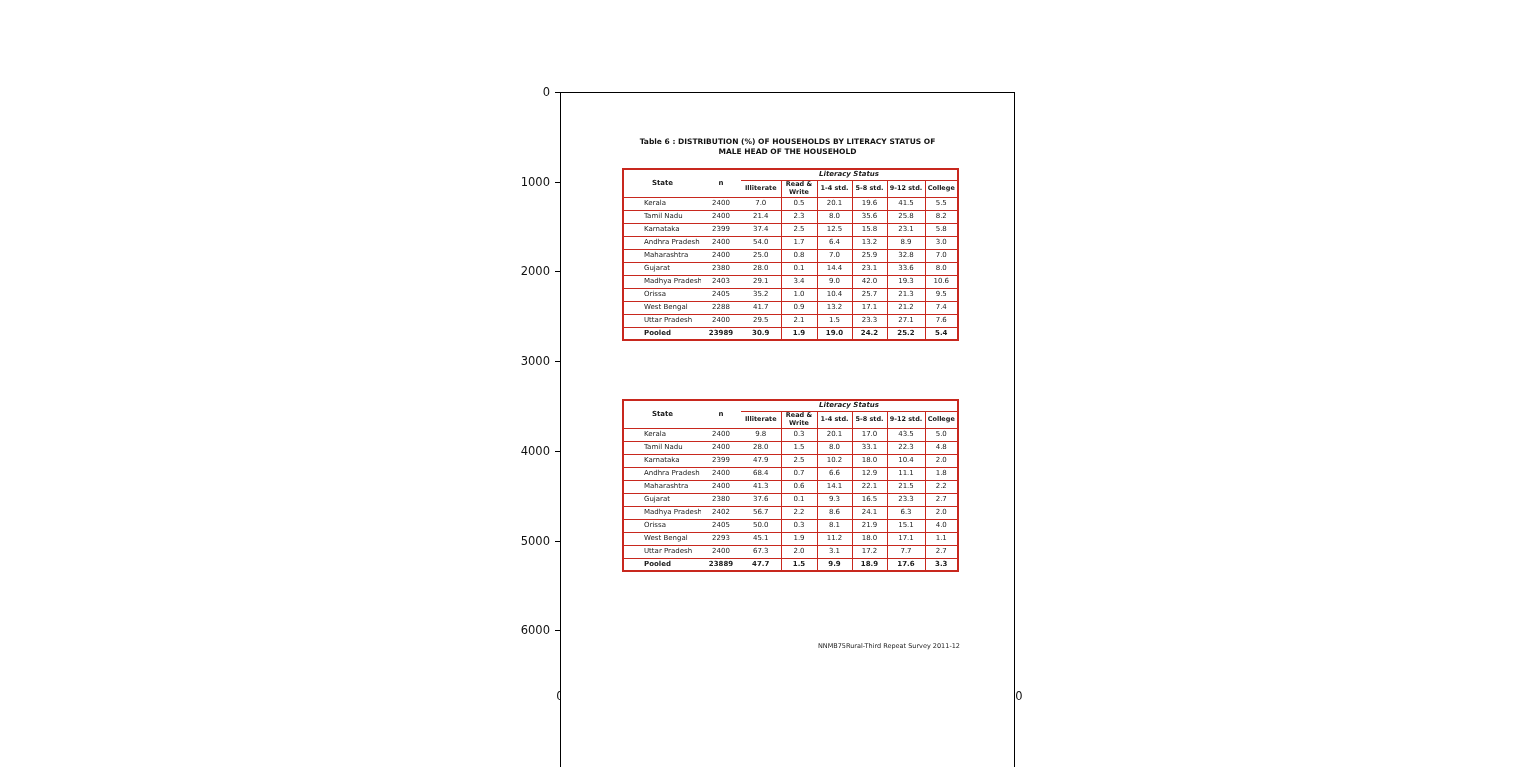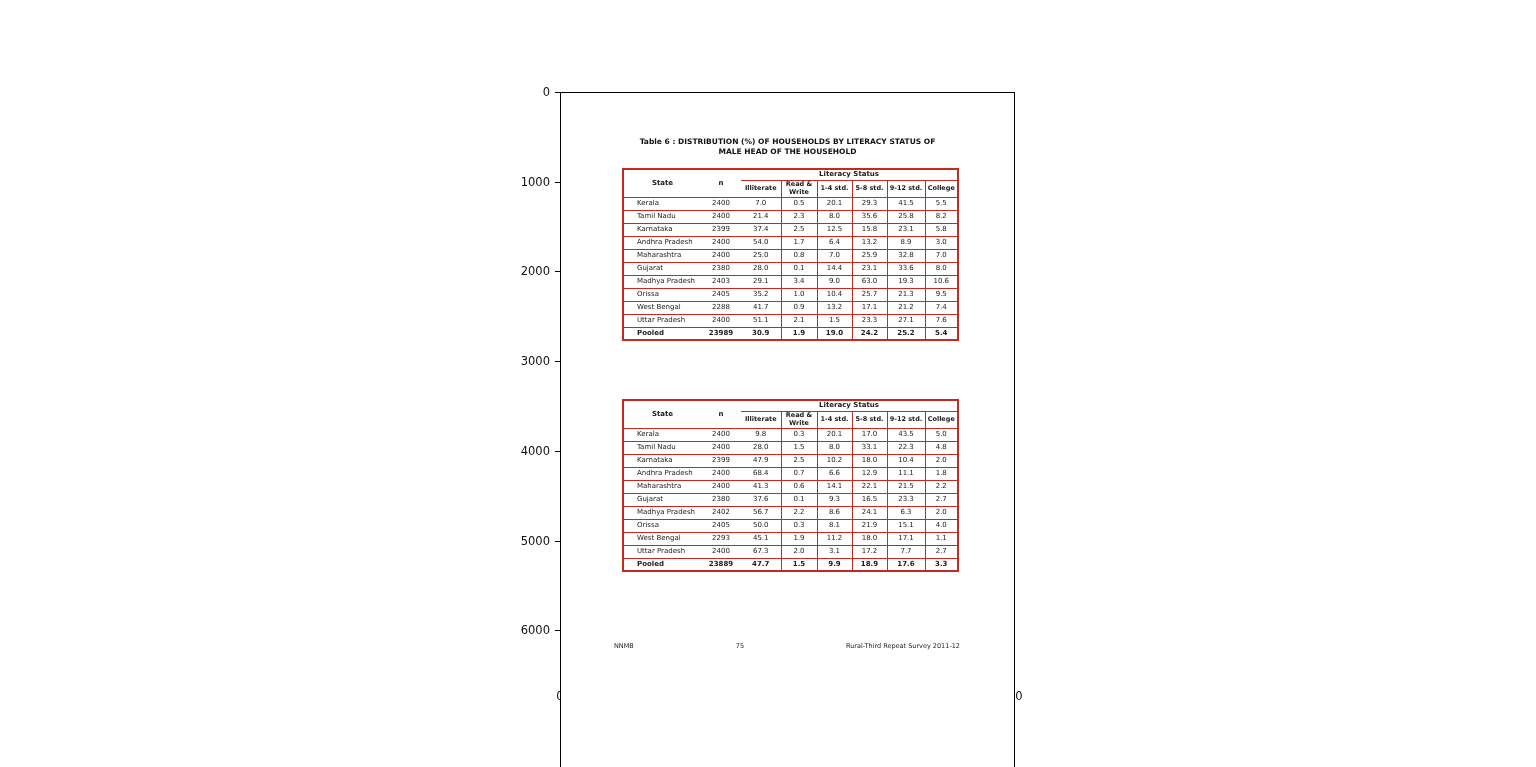--- a/index.html
+++ b/index.html
@@ -22,28 +22,28 @@
   .doc-title { position:absolute; left:0; width:100%; text-align:center;
     font-size:7.5px; font-weight:bold; color:#111; line-height:1.3; }
   .tbl-wrap { position:absolute; left:61px; width:335px; }
 
   .rtable { border-collapse:collapse; table-layout:fixed; width:335px;
     border:2px solid var(--red,#c8281e); font-size:7px; color:#1a1a1a; }
   .rtable th, .rtable td { border-bottom:1px solid var(--red,#c8281e);
     padding:0 2px; text-align:center; height:13px; line-height:1.05;
     overflow:hidden; white-space:nowrap; font-weight:normal; }
   .rtable thead th { font-weight:bold; }
-  .rtable .group-h { height:11px; font-size:7px; }
+  .rtable .group-h { height:11px; font-size:7px;font-style:italic; }
   .rtable tr.sub th { height:17px; white-space:normal; font-size:6.5px; line-height:1.1; }
   .rtable .vl { border-left:1px solid var(--red,#c8281e); }
-  .rtable td.state { text-align:left; padding-left:13px; }
+  .rtable td.state { text-align:left; padding-left:20px; }
   .rtable tr.pooled td { font-weight:bold; }
 
   .doc-footer { position:absolute; left:53px; width:346px; top:549px;
-    display:flex; justify-content:space-between; font-size:6.5px; color:#222; }
+    display:flex; justify-content:flex-end; font-size:6.5px; color:#222; }
 </style>
 </head>
 <body>
 
 <div class="screen">
 
   <div id="yticks">
       <div class="ytick-label" style="top: 92px;">0</div>
       <div class="ytick-mark" style="top: 92px;"></div>
       <div class="ytick-label" style="top: 181.7px;">1000</div>
@@ -107,21 +107,21 @@
             <th class="vl">College</th>
           </tr>
         </thead>
         <tbody>
             <tr>
               <td class="state">Kerala</td>
               <td>2400</td>
               <td>7.0</td>
               <td class="vl">0.5</td>
               <td class="vl">20.1</td>
-              <td class="vl">29.3</td>
+              <td class="vl">19.6</td>
               <td class="vl">41.5</td>
               <td class="vl">5.5</td>
             </tr>
             <tr>
               <td class="state">Tamil Nadu</td>
               <td>2400</td>
               <td>21.4</td>
               <td class="vl">2.3</td>
               <td class="vl">8.0</td>
               <td class="vl">35.6</td>
@@ -167,21 +167,21 @@
               <td class="vl">23.1</td>
               <td class="vl">33.6</td>
               <td class="vl">8.0</td>
             </tr>
             <tr>
               <td class="state">Madhya Pradesh</td>
               <td>2403</td>
               <td>29.1</td>
               <td class="vl">3.4</td>
               <td class="vl">9.0</td>
-              <td class="vl">63.0</td>
+              <td class="vl">42.0</td>
               <td class="vl">19.3</td>
               <td class="vl">10.6</td>
             </tr>
             <tr>
               <td class="state">Orissa</td>
               <td>2405</td>
               <td>35.2</td>
               <td class="vl">1.0</td>
               <td class="vl">10.4</td>
               <td class="vl">25.7</td>
@@ -194,21 +194,21 @@
               <td>41.7</td>
               <td class="vl">0.9</td>
               <td class="vl">13.2</td>
               <td class="vl">17.1</td>
               <td class="vl">21.2</td>
               <td class="vl">7.4</td>
             </tr>
             <tr>
               <td class="state">Uttar Pradesh</td>
               <td>2400</td>
-              <td>51.1</td>
+              <td>29.5</td>
               <td class="vl">2.1</td>
               <td class="vl">1.5</td>
               <td class="vl">23.3</td>
               <td class="vl">27.1</td>
               <td class="vl">7.6</td>
             </tr>
             <tr class="pooled">
               <td class="state">Pooled</td>
               <td>23989</td>
               <td>30.9</td>

